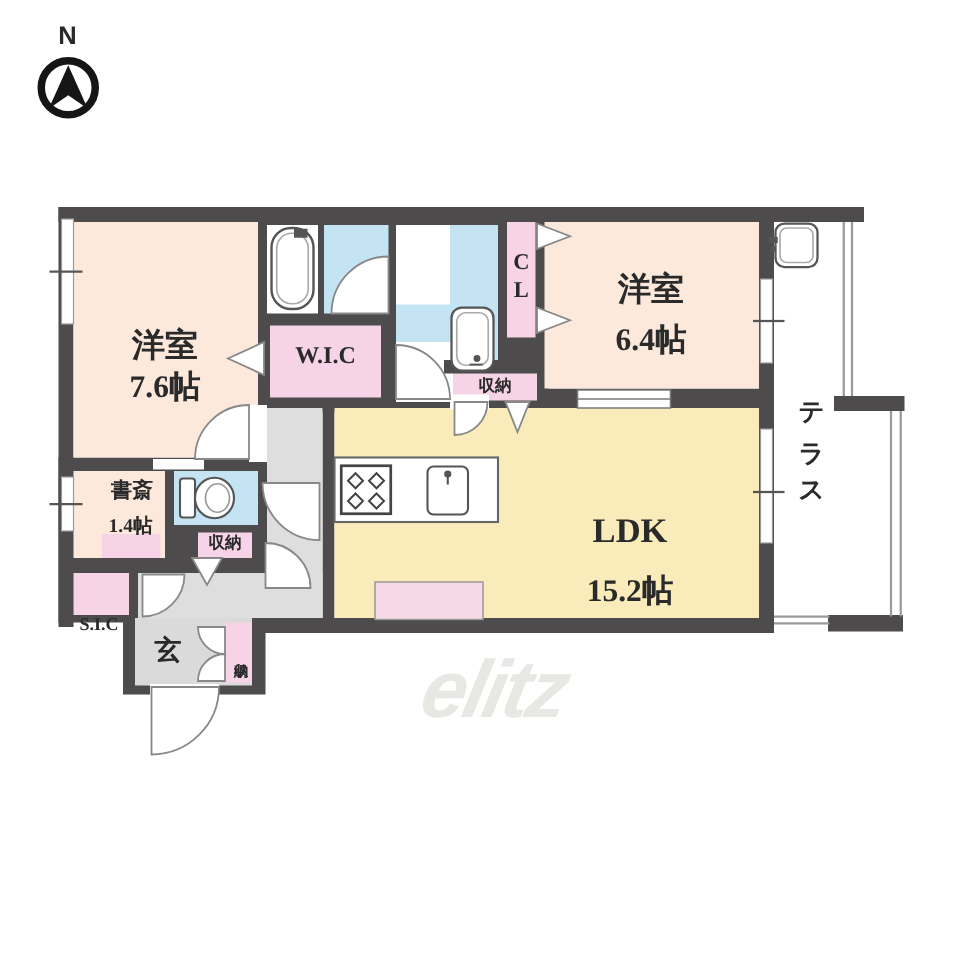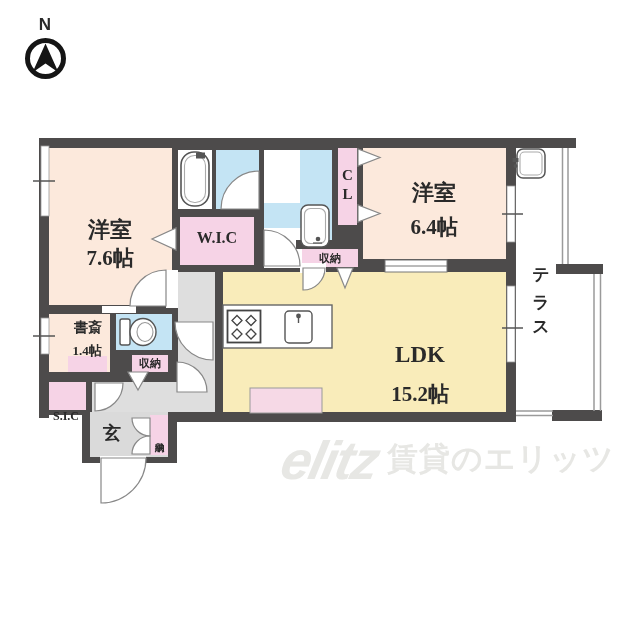--- a/index.html
+++ b/index.html
@@ -18,21 +18,20 @@
   #wm-text{font-family:"Liberation Sans","DejaVu Sans",sans-serif;font-weight:bold;font-size:31px;
            letter-spacing:1px;margin-left:10px;padding-bottom:4px;}
 </style>
 </head>
 <body>
 
 <div id="stage">
 
   <div id="watermark">
     <span id="wm-logo">elitz</span>
-    <span id="wm-text">賃貸のエリッツ</span>
   </div>
 
   <svg id="plan-svg" width="640" height="640" viewBox="0 0 640 640">
 
     <g fill="#4d4b4b">
       <rect x="39" y="138" width="537" height="10"></rect>
       <rect x="39" y="138" width="10" height="280"></rect>
       <rect x="506" y="138" width="10" height="284"></rect>
       <rect x="166" y="412" width="350" height="10"></rect>
       <rect x="172" y="138" width="194" height="137"></rect>

